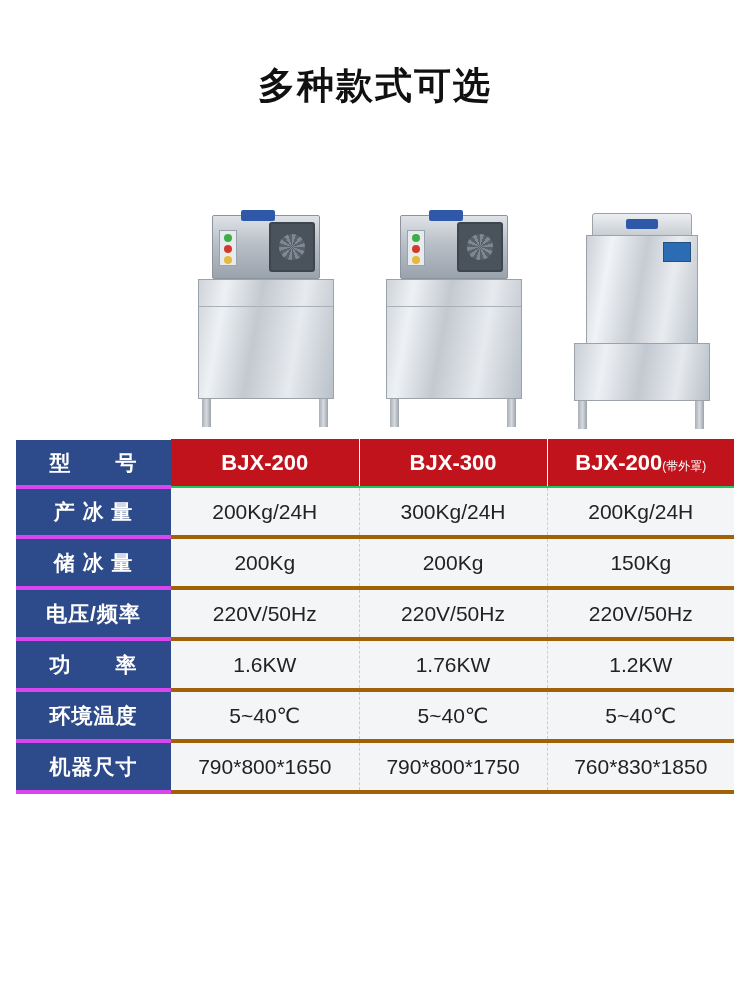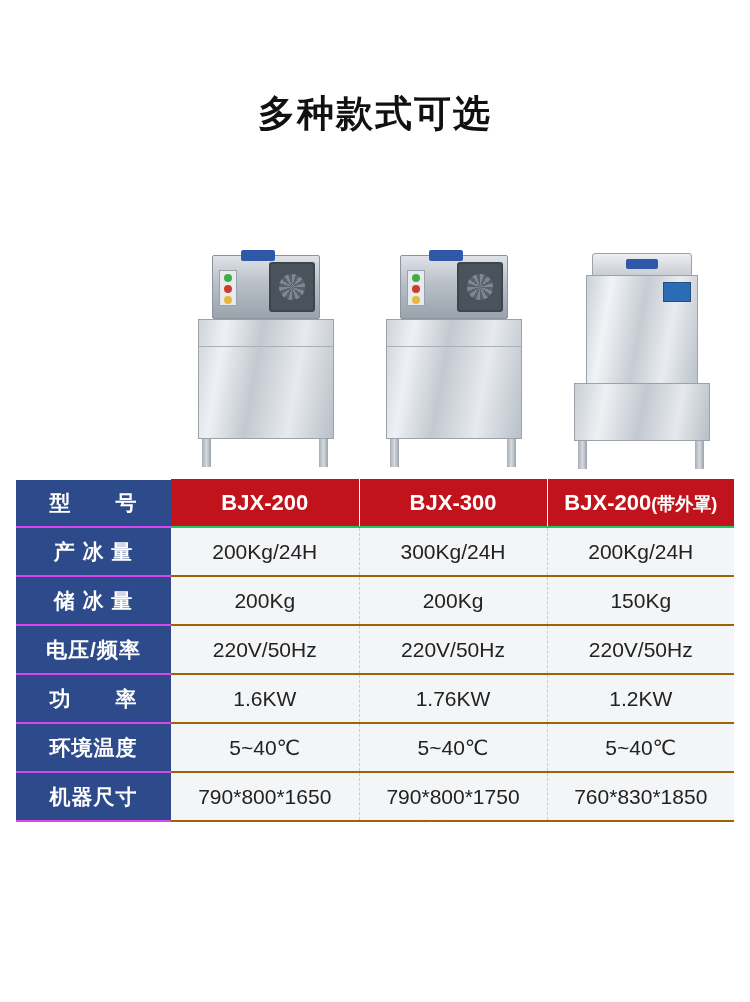--- a/index.html
+++ b/index.html
@@ -9,22 +9,21 @@
     font-family:"Liberation Sans","DejaVu Sans",sans-serif;
     color:#1a1a1a;
     overflow:hidden;
     position:relative;
   }
   .page{position:relative;width:750px;height:1002px;}
 
   
   .headline{
     text-align:center;
-    padding-top:48px;
-    margin-top:40px;
+    padding-top:60px;
   }
   .headline .line{
     font-size:37px;
     font-weight:bold;
     letter-spacing:2px;
     line-height:1.42;
     color:#111;
   }
 
   
@@ -42,49 +41,49 @@
   }
 
   .label-cell{
     width:155px;
     background:#2d4a8a;
     color:#ffffff;
     font-size:21px;
     font-weight:bold;
     text-align:center;
     letter-spacing:1px;
-    border-bottom:2px solid #d946ef;
+    border-bottom:4px solid #d946ef;
   }
   .label-cell.photo{
     border-bottom:2px solid #ffffff;
   }
 
   .value-cell{
     background:#f4f5f7;
     text-align:center;
     font-size:21px;
     color:#222;
-    border-bottom:2px solid #a16207;
+    border-bottom:4px solid #a16207;
     border-right:1px dashed #c9ccd3;
     height:47px;
   }
   .value-cell:last-child{border-right:none;}
 
   .model-cell{
     background:#c1131b;
     color:#ffffff;
     font-weight:bold;
     font-size:22px;
     text-align:center;
     border-bottom:2px solid #22c55e;
     border-right:1px solid #ffffff;
     height:47px;
   }
   .model-cell:last-child{border-right:none;}
-  .model-cell .sub{font-size:18px;font-weight:bold;}
+  .model-cell .sub{font-size:12px;font-weight:normal;}
 
   
   .photo-row td{background:#ffffff;}
   .photo-cell{
     height:238px;
     background:#ffffff;
     position:relative;
     text-align:center;
     vertical-align:bottom;
   }

